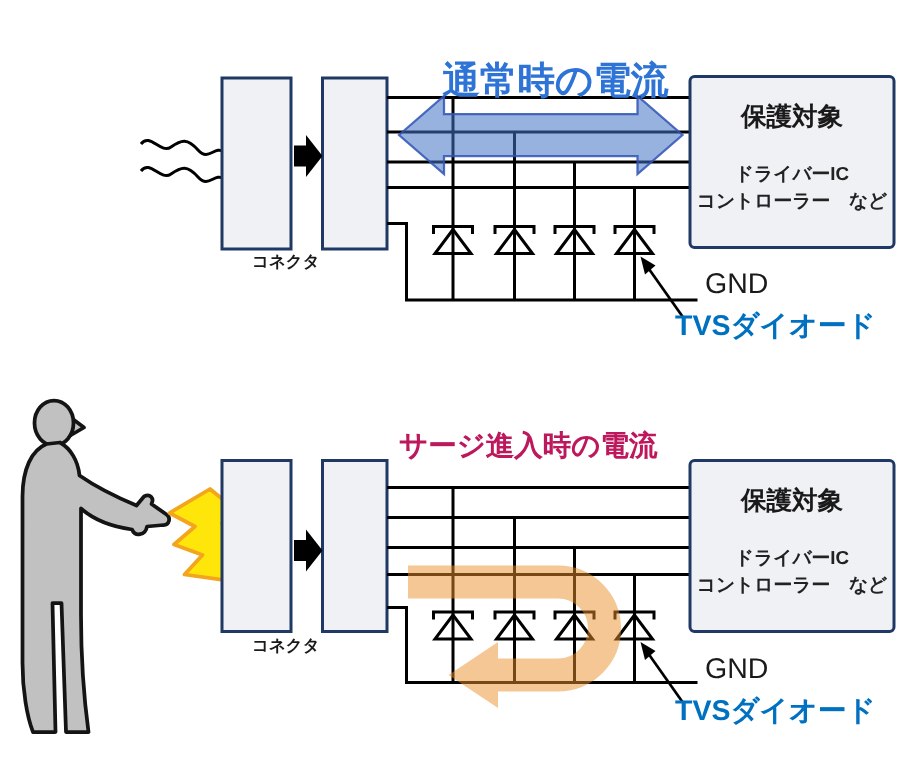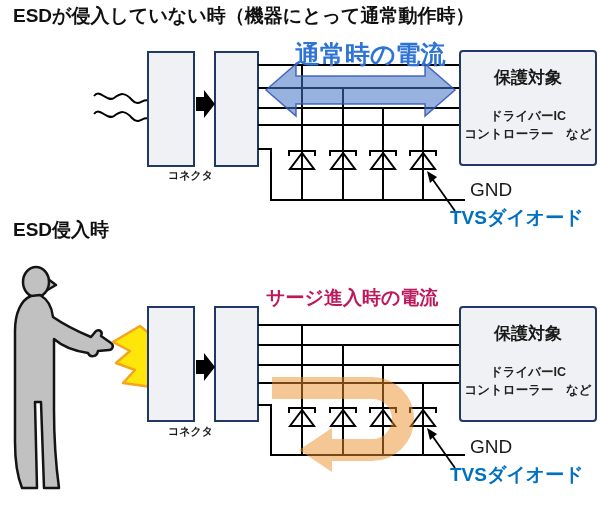--- a/index.html
+++ b/index.html
@@ -133,30 +133,28 @@
         <polygon class="surge-head" points="332,428 332,472 299,450"></polygon>
       </g>
 
       <g>
         <line class="ptr" x1="455" y1="468" x2="431" y2="434"></line>
         <polygon class="ptr-head" points="427,428 437,434 430,440"></polygon>
       </g>
     </g>
   </svg>
 
-  <div class="t title" style="left:13px; top:6px;">ESDが侵入していない時（機器にとって通常動作時）</div>
   <div class="t blue-label" style="left:295px; top:41px;">通常時の電流</div>
   <div class="t conn-label" style="left:168px; top:169px;">コネクタ</div>
   <div class="t box-title" style="left:460px; top:69px;">保護対象</div>
   <div class="t box-sub" style="left:460px; top:110px;">ドライバーIC</div>
   <div class="t box-sub" style="left:460px; top:128px;">コントローラー　など</div>
   <div class="t gnd-label" style="left:470px; top:180px;">GND</div>
   <div class="t tvs-label" style="left:450px; top:208px;">TVSダイオード</div>
 
-  <div class="t title" style="left:13px; top:220px;">ESD侵入時</div>
   <div class="t orange-label" style="left:266px; top:288px;">サージ進入時の電流</div>
   <div class="t conn-label" style="left:168px; top:425px;">コネクタ</div>
   <div class="t box-title" style="left:460px; top:325px;">保護対象</div>
   <div class="t box-sub" style="left:460px; top:366px;">ドライバーIC</div>
   <div class="t box-sub" style="left:460px; top:384px;">コントローラー　など</div>
   <div class="t gnd-label" style="left:470px; top:437px;">GND</div>
   <div class="t tvs-label" style="left:450px; top:465px;">TVSダイオード</div>
 
 </div>
 

